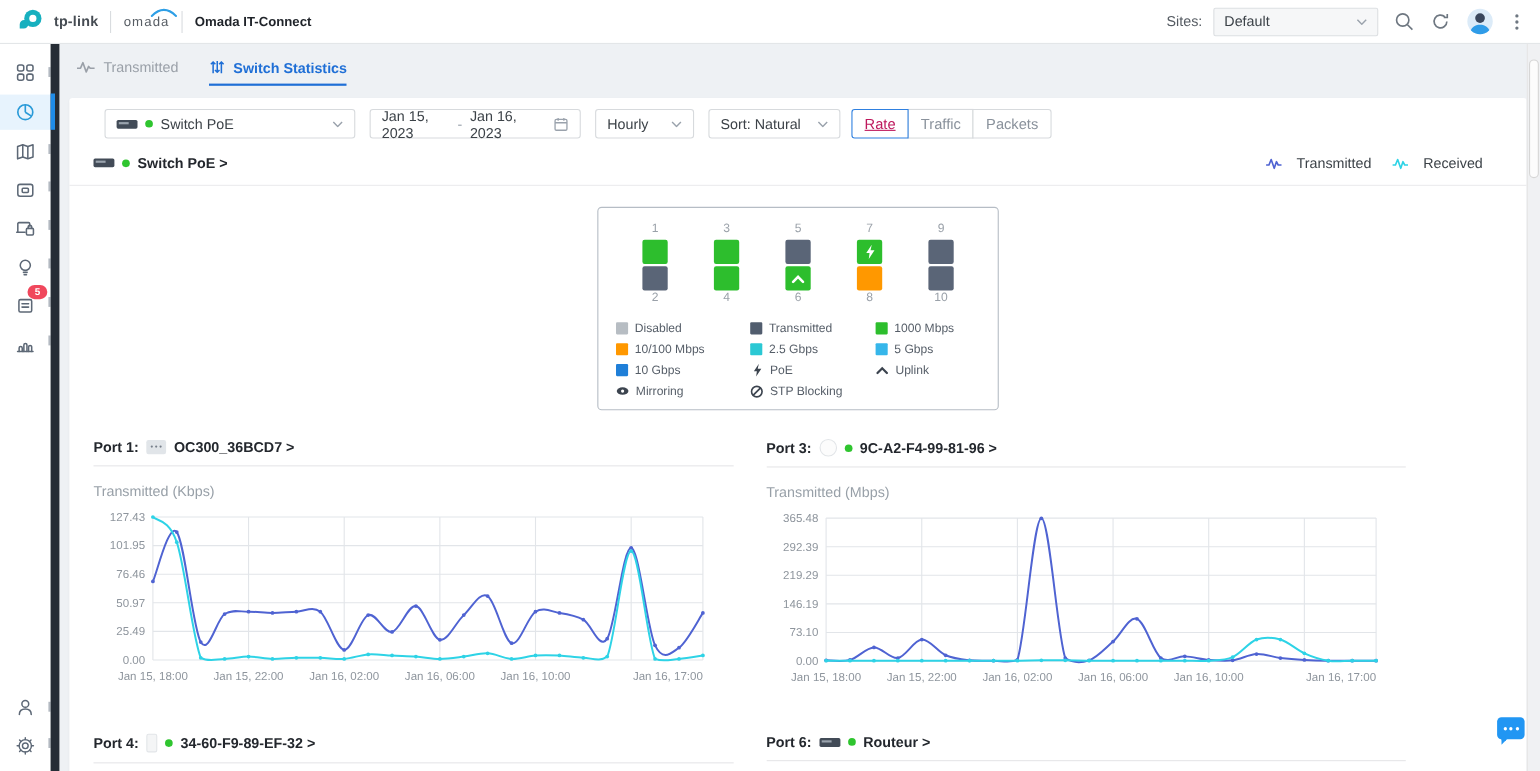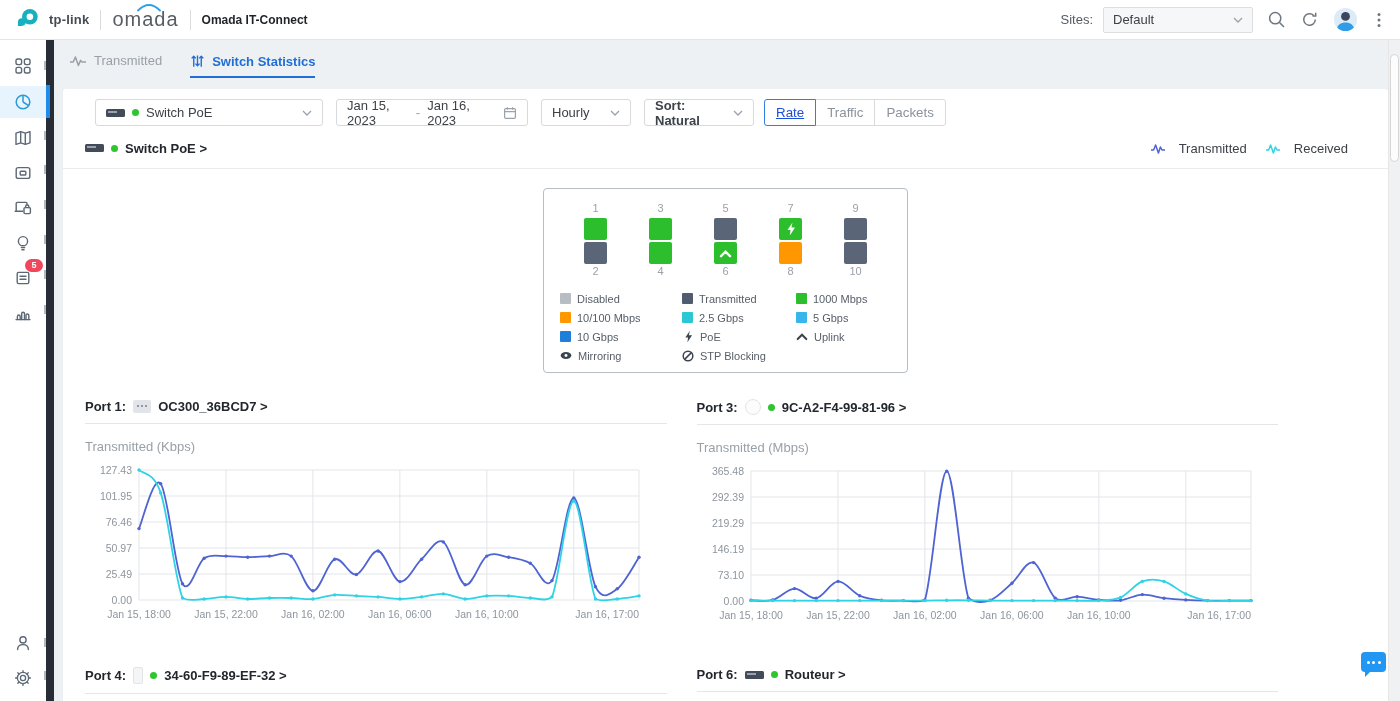--- a/index.html
+++ b/index.html
@@ -6,21 +6,21 @@
   body{width:1400px;height:701px;overflow:hidden;position:relative;background:#eef1f4;
        font-family:"Liberation Sans",sans-serif;font-size:13px;color:#333;}
   svg{display:block;}
   
   .hdr{position:absolute;top:0;left:0;right:0;height:40px;background:#fff;border-bottom:1px solid #e3e6e8;
        display:flex;align-items:center;padding:0 14px;box-sizing:border-box;z-index:6;}
   .brand{display:flex;align-items:center;gap:7px;}
   .brand-txt{font-size:13px;font-weight:bold;color:#464c53;letter-spacing:.2px;}
   .hdr-div{width:1px;height:20px;background:#d9dcdf;margin:0 11px;}
   .omada-wrap{position:relative;display:inline-block;}
-  .omada-txt{font-size:20px;color:#575d64;letter-spacing:1px;}
+  .omada-txt{font-size:12px;color:#575d64;letter-spacing:1px;}
   .omada-arc{position:absolute;top:-6px;left:24px;}
   .app-title{font-size:12px;font-weight:bold;color:#1f2329;}
   .hdr-right{margin-left:auto;display:flex;align-items:center;gap:14px;}
   .sites-lbl{color:#555b62;}
   .site-select{width:150px;height:26px;background:#f6f7f8;border:1px solid #dcdfe2;border-radius:2px;
        display:flex;align-items:center;justify-content:space-between;padding:0 9px;box-sizing:border-box;
        color:#3c4248;cursor:pointer;margin-left:-4px;}
   .hdr-icon{cursor:pointer;display:flex;align-items:center;}
   
   .rail{position:absolute;top:40px;left:0;bottom:0;width:46px;background:#fff;z-index:5;}
@@ -41,27 +41,27 @@
   .card{margin-top:9px;background:#fff;border-radius:3px;box-shadow:0 1px 2px rgba(0,0,0,.05);height:640px;
        padding-top:10px;box-sizing:border-box;}
   
   .filters{display:flex;align-items:center;padding-left:32px;gap:13px;height:27px;}
   .sel{height:27px;border:1px solid #d7dadd;border-radius:3px;background:#fff;display:flex;align-items:center;
        padding:0 10px;box-sizing:border-box;gap:7px;color:#3c4248;cursor:pointer;}
   .sel .spacer{flex:1;}
   .device-sel{width:228px;}
   .date-sel{width:192px;}
   .interval-sel{width:90px;}
-  .sort-sel{width:110px;font-weight:bold;}
+  .sort-sel{width:120px;}
   .seg{display:flex;margin-left:-3px;}
   .seg-btn{height:27px;border:1px solid #d7dadd;background:#fff;color:#8a929c;padding:0 11px;display:flex;
        align-items:center;cursor:pointer;margin-left:-1px;box-sizing:border-box;}
   .seg-btn.first{border-radius:3px 0 0 3px;margin-left:0;}
   .seg-btn.last{border-radius:0 3px 3px 0;}
-  .seg-btn.active{border-color:#2f80e0;color:#1d4ed8;z-index:1;text-decoration:underline;}
+  .seg-btn.active{border-color:#2f80e0;color:#be185d;z-index:1;text-decoration:underline;}
   
   .crumb-row{display:flex;align-items:center;margin-top:11px;padding:0 40px 0 22px;height:22px;}
   .crumb{display:flex;align-items:center;gap:7px;font-weight:bold;color:#23272d;cursor:pointer;}
   .series-legend{margin-left:auto;display:flex;align-items:center;gap:18px;color:#3c4248;}
   .series-item{display:flex;align-items:center;gap:13px;cursor:pointer;}
   .card-div{border-bottom:1px solid #ececee;margin-top:9px;}
   
   .sw-icon{width:19px;height:8px;background:#424b57;border-radius:1.5px;position:relative;display:inline-block;}
   .sw-icon:after{content:"";position:absolute;left:2px;top:2px;width:9px;height:2px;background:#9aa3ad;}
   .dot{width:7px;height:7px;border-radius:50%;background:#2fc52f;display:inline-block;}

